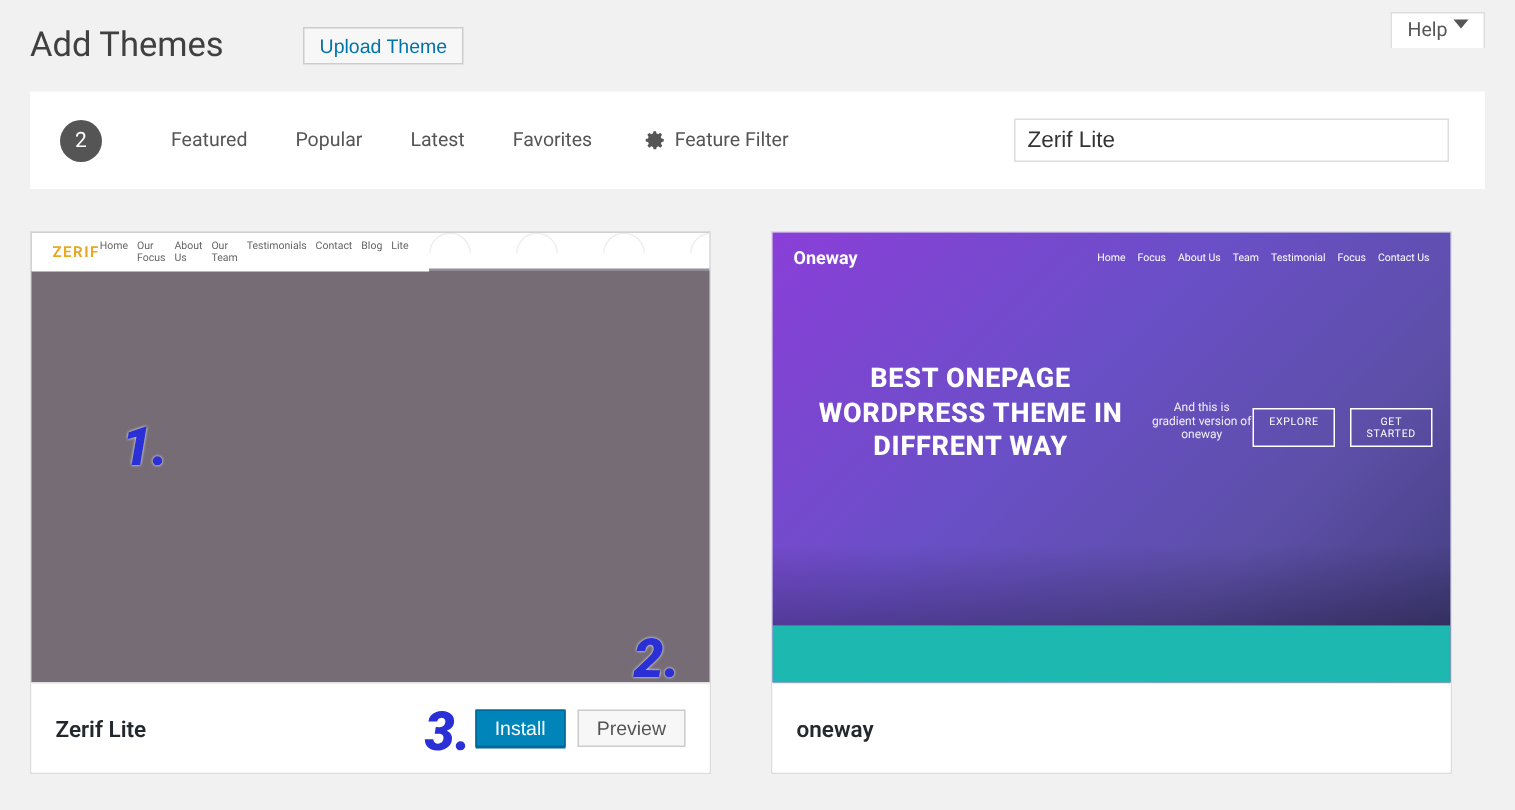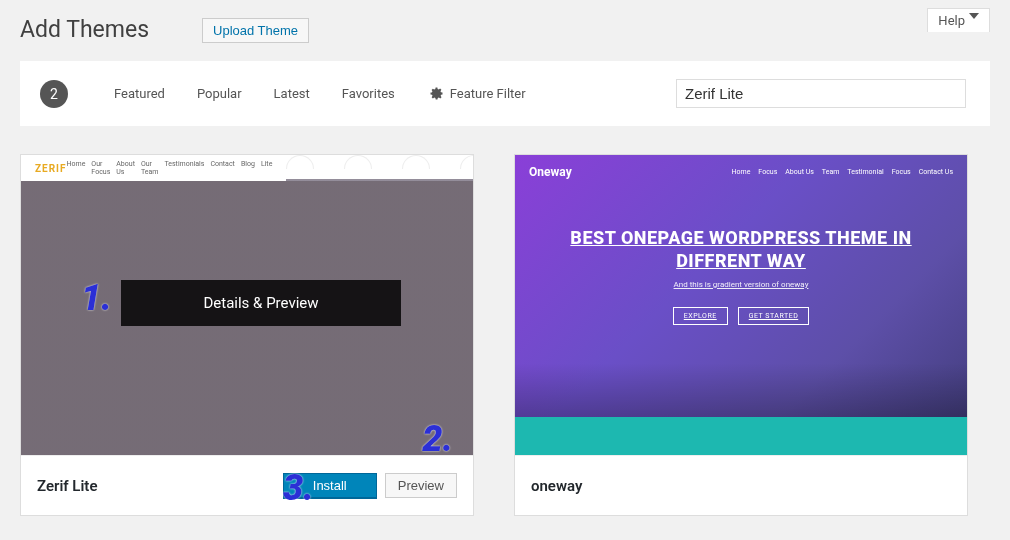--- a/index.html
+++ b/index.html
@@ -192,21 +192,21 @@
     color:#fff;
     display:flex;
     flex-direction:column;
   }
   .oneway-topbar {
     display:flex; align-items:center; padding:10px 14px; font-size:8px;
   }
   .oneway-logo { font-weight:700; font-size:12px; }
   .oneway-topbar .nav { margin-left:auto; display:flex; gap:8px; font-size:7px; }
   .oneway-hero {
-    flex:1; display:flex; flex-direction:column; align-items:center; justify-content:center; text-align:center; padding:0 36px;text-decoration:underline;
+    flex:1; display:flex; flex-direction:row; align-items:center; justify-content:center; text-align:center; padding:0 12px;
   }
   .oneway-hero-title { font-size:18px; font-weight:800; letter-spacing:0.5px; line-height:1.25; }
   .oneway-hero-sub { font-size:8px; margin-top:8px; opacity:0.9; }
   .oneway-btns { margin-top:18px; display:flex; gap:10px;text-align:center; }
   .oneway-btns .btn { border:1px solid #fff; font-size:7px; padding:4px 10px; letter-spacing:0.5px; }
   .oneway-skyline {
     height:54px;
     background: linear-gradient(to top, rgba(0,0,0,0.25), transparent);
   }
   .oneway-teal { height:38px; background:#1db8b0; }
@@ -226,21 +226,21 @@
   }
   .theme-actions {
     margin-left: auto;
     display: flex;
     gap: 8px;
   }
   .btn-primary {
     background: #0085ba;
     border: 1px solid #006799;
     color: #fff;
-    padding: 4px 29px;
+    padding: 4px 12px;
     font-size: 13px;
     cursor: pointer;
     box-shadow: 0 1px 0 #006799;
   }
   .btn-secondary {
     background: #f7f7f7;
     border: 1px solid #ccc;
     color: #555;
     padding: 4px 12px;
     font-size: 13px;
@@ -296,21 +296,20 @@
             <span>Blog</span>
             <span>Lite</span>
           </div>
         </div>
         <div class="zerif-circles-row">
           <div class="c"></div>
             <div class="c"></div>
             <div class="c"></div>
             <div class="c"></div>
         </div>
-        <div class="details-overlay">Details &amp; Preview</div>
         <div class="annotation ann1">1.</div>
         <div class="annotation ann2">2.</div>
       </div>
       <div class="theme-footer" style="position:relative;">
         <span class="theme-name">Zerif Lite</span>
         <div class="theme-actions">
           <button class="btn-primary">Install</button>
           <button class="btn-secondary">Preview</button>
         </div>
         <div class="annotation" style="bottom:6px; left:262px;">3.</div>

